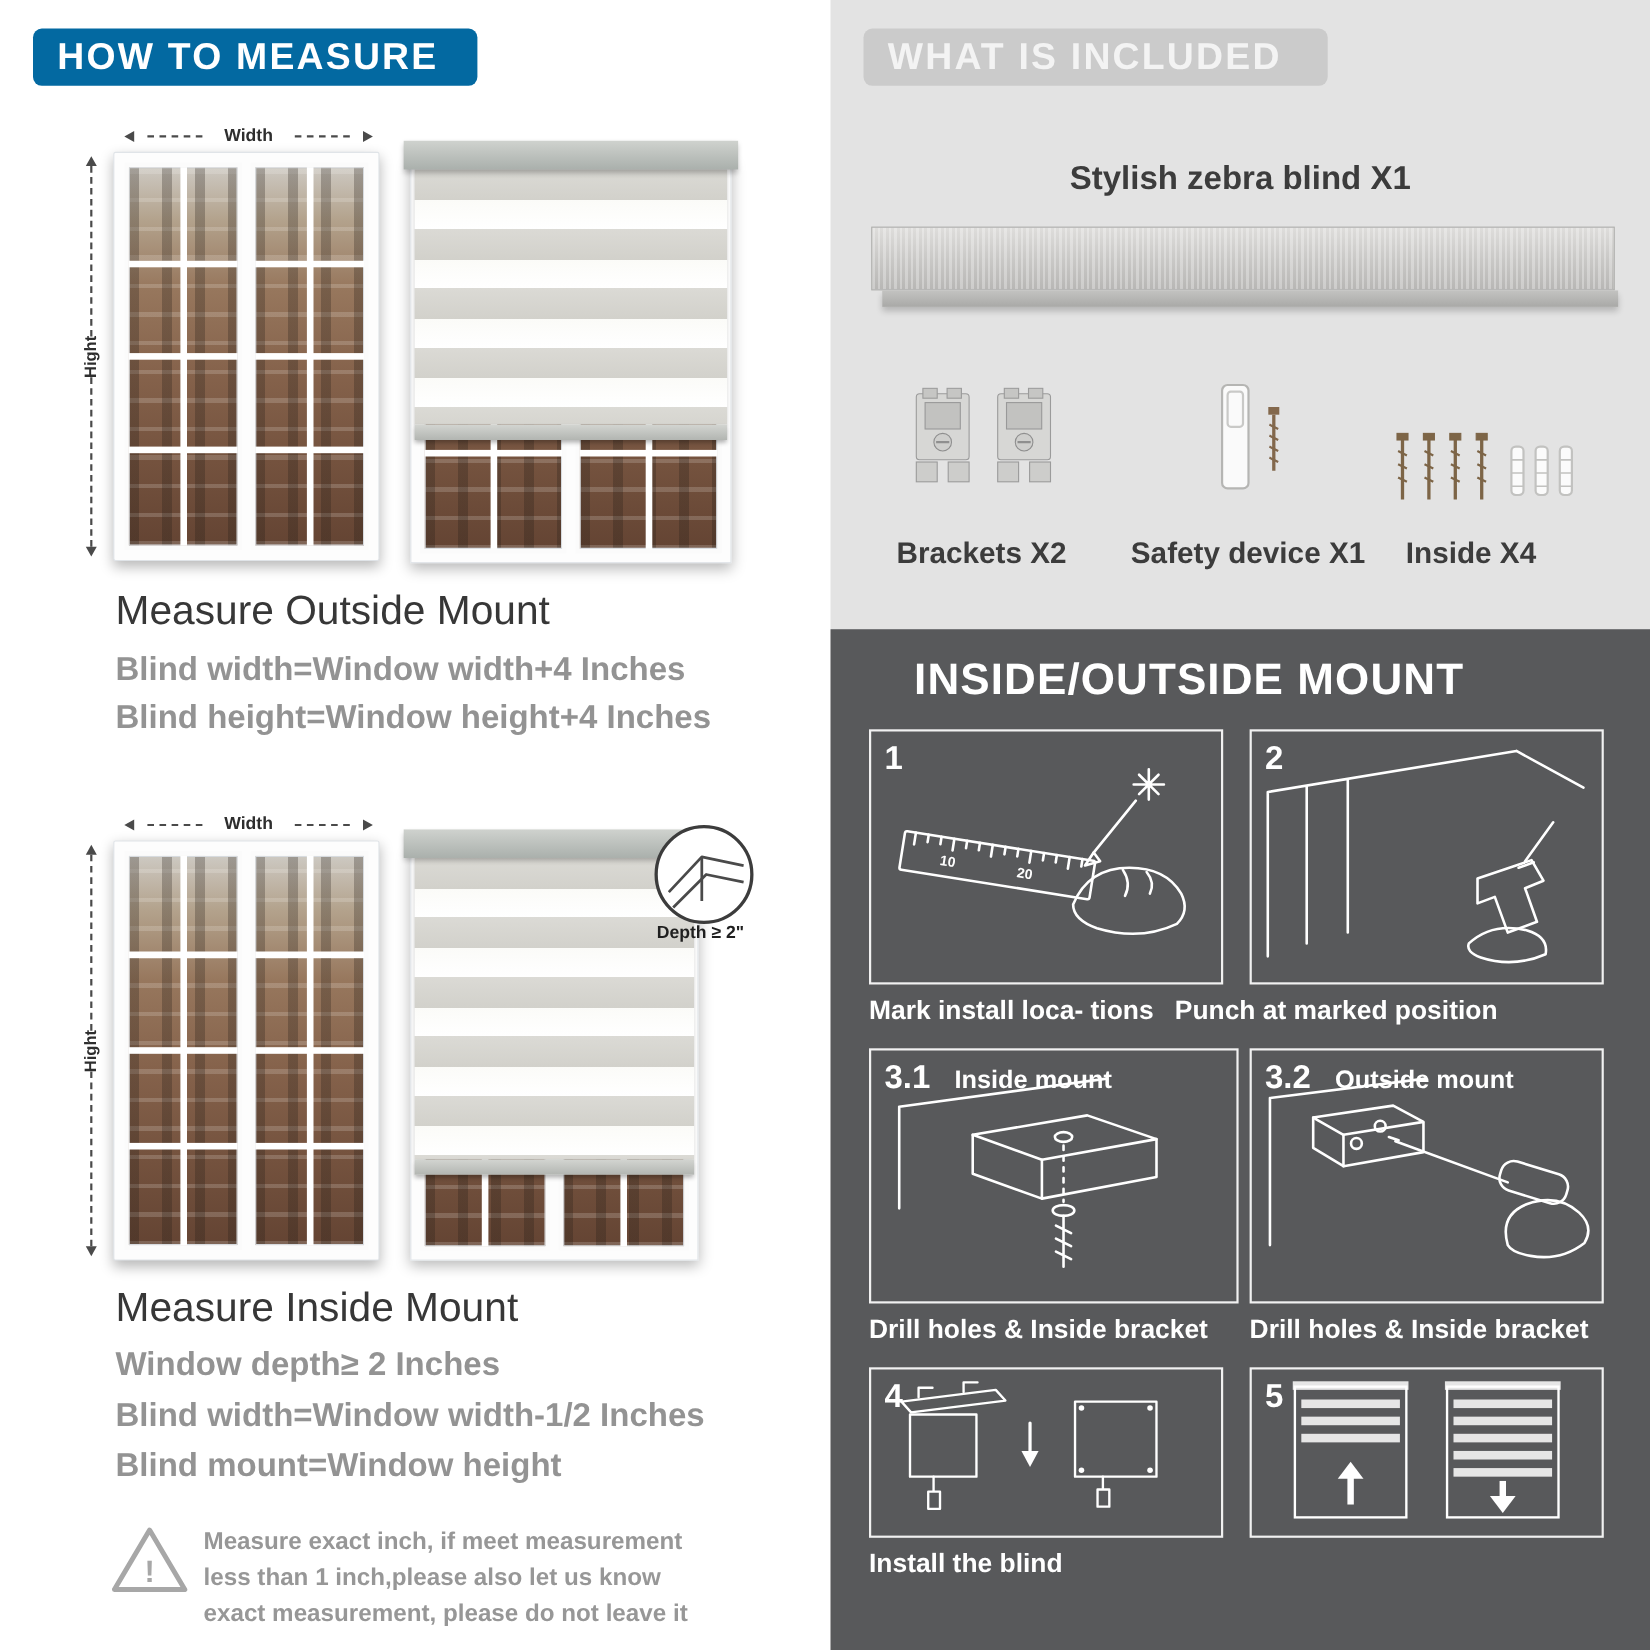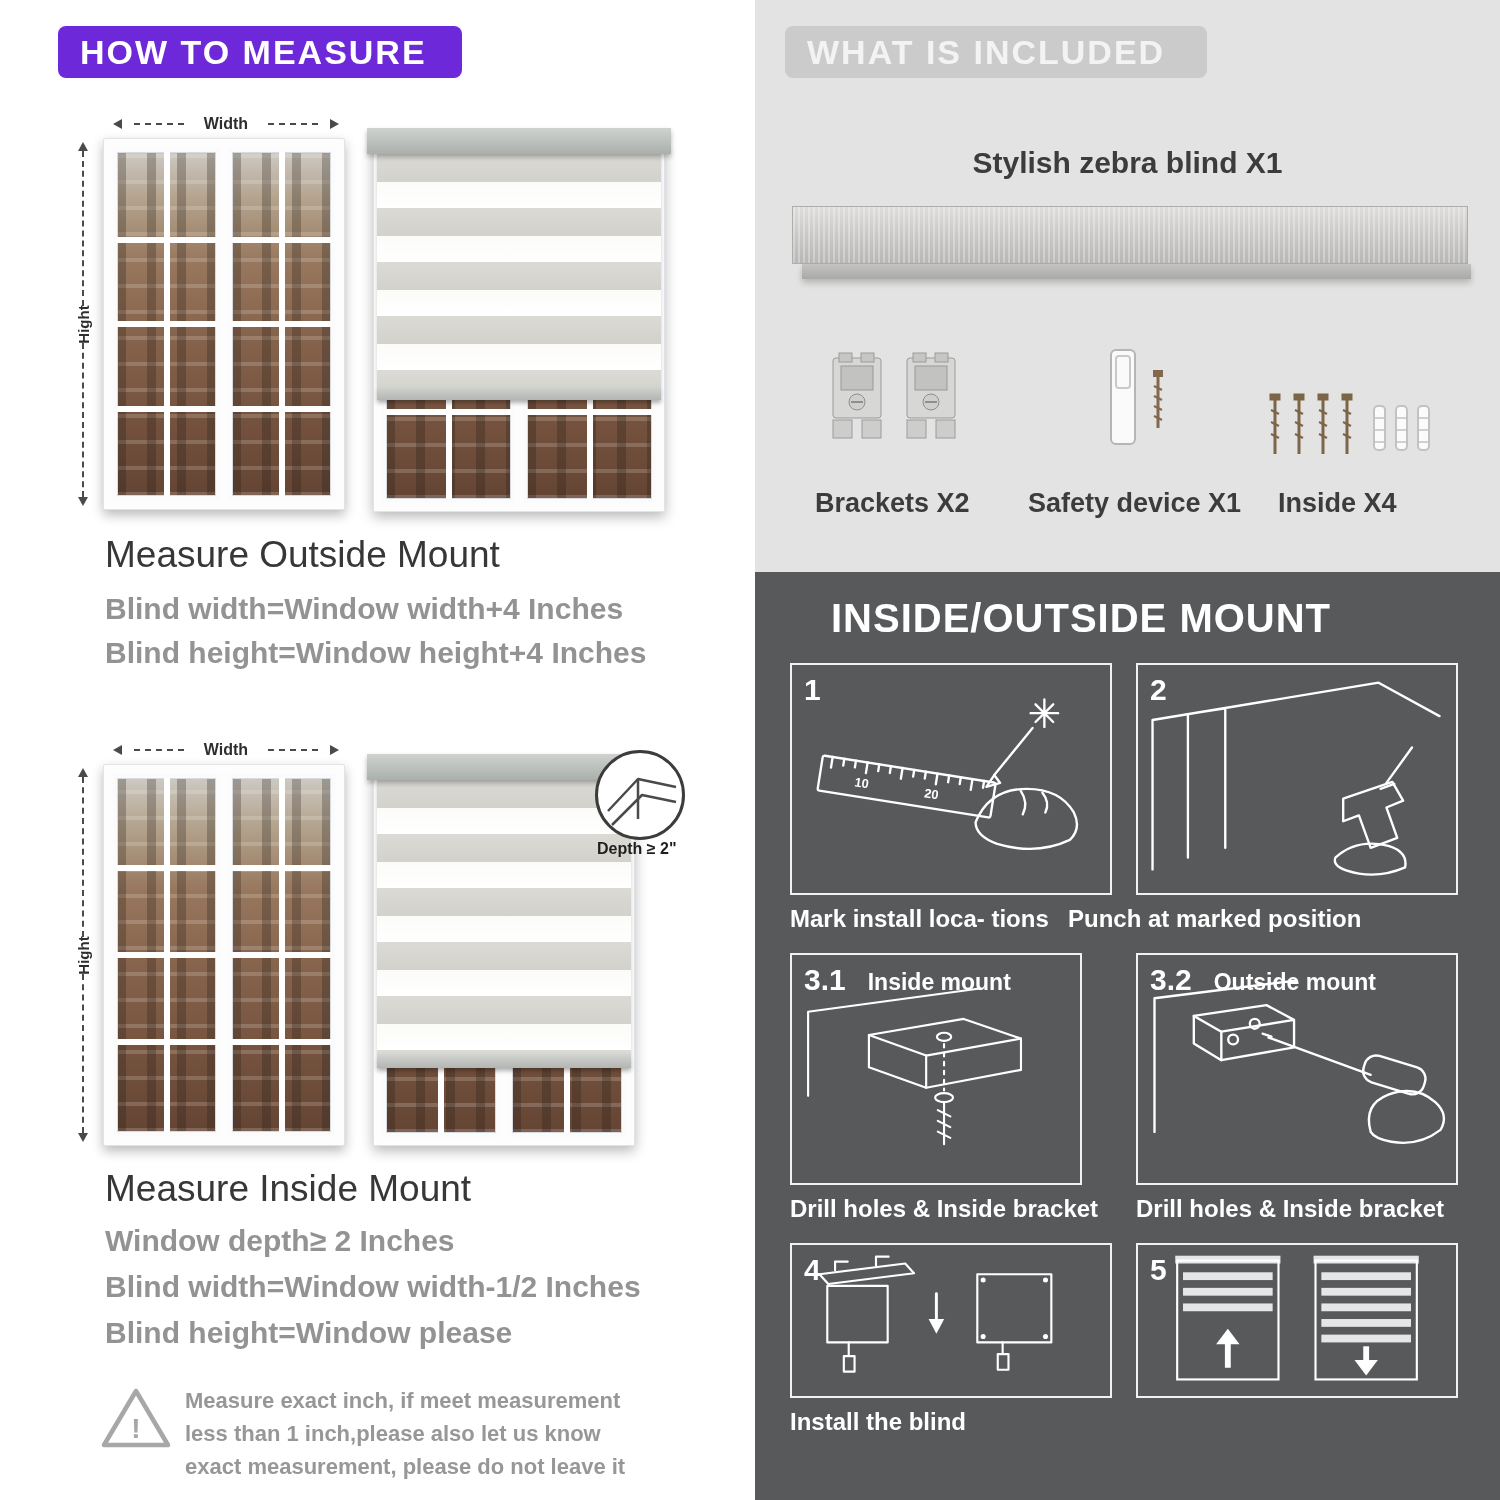--- a/index.html
+++ b/index.html
@@ -8,21 +8,21 @@
     font-family:"Liberation Sans", sans-serif; background:#fff;
   }
   .abs { position:absolute; }
 
   
   .banner {
     display:flex; align-items:center; padding-left:22px;
     border-radius:8px; color:#ffffff; font-weight:bold;
     font-size:34px; letter-spacing:2px;
   }
-  .banner.dark-gray { background:#6d28d9;margin-left:28px; }
+  .banner.dark-gray { background:#0369a1; }
   .banner.light-gray { background:#cbcbcb; color:#f3f3f3; }
   .h-title { font-size:37px; font-weight:normal; color:#373737; }
   .gray-line { font-size:30px; font-weight:bold; color:#939393; }
 
   
   .h-arrow { position:absolute; display:flex; align-items:center; height:16px;gap:12px; }
   .h-arrow .seg { flex:1; height:0; border-top:2px dashed #4a4a4a; }
   .h-arrow .lbl { padding:0 8px; font-size:16px; font-weight:bold; color:#2e2e2e; white-space:nowrap; }
   .cap-l { width:0; height:0; border-top:5px solid transparent; border-bottom:5px solid transparent; border-right:9px solid #4a4a4a; }
   .cap-r { width:0; height:0; border-top:5px solid transparent; border-bottom:5px solid transparent; border-left:9px solid #4a4a4a; }
@@ -189,21 +189,21 @@
           <path d="M40,26 L40,66"></path>
           <path d="M14,72 L44,42 L78,49"></path>
         </g>
       </svg>
     </div>
     <div class="mag-label" style="left:597px;top:840px;">Depth ≥ 2"</div>
 
     <div class="h-title abs" style="left:105px;top:1168px;">Measure Inside Mount</div>
     <div class="gray-line abs" style="left:105px;top:1224px;">Window depth≥ 2 Inches</div>
     <div class="gray-line abs" style="left:105px;top:1270px;">Blind width=Window width-1/2 Inches</div>
-    <div class="gray-line abs" style="left:105px;top:1316px;">Blind height=Window please</div>
+    <div class="gray-line abs" style="left:105px;top:1316px;">Blind mount=Window height</div>
 
     <div class="abs" style="left:100px;top:1384px;">
       <svg width="72" height="68" viewBox="0 0 72 68">
         <path d="M36 7 L68 61 H4 Z" fill="none" stroke="#a7a7a7" stroke-width="4.5" stroke-linejoin="round"></path>
         <text x="36" y="54" text-anchor="middle" font-size="28" font-weight="bold" fill="#a7a7a7">!</text>
       </svg>
     </div>
     <div class="warn-text abs" style="left:185px;top:1384px;width:470px;">Measure exact inch, if meet measurement less than 1 inch,please also let us know exact measurement, please do not leave it</div>
   </div>
 
@@ -318,21 +318,21 @@
       <g stroke="#ffffff" stroke-width="2.4" fill="none" stroke-linecap="round" stroke-linejoin="round">
         <path d="M14,56 L244,18 M244,18 L306,52 M14,56 V208 M50,50 V196 M50,50 L14,56 M88,44 V186 M88,44 L50,50"></path>
         <path d="M208,136 l50,-17 l11,19 -17,7 11,31 -27,10 -12,-33 -16,6 z"></path>
         <path d="M252,120 L278,84 M246,126 l14,-5"></path>
         <path d="M200,196 q22,-20 54,-12 q20,6 17,22 q-30,13 -60,3 q-14,-5 -11,-13 z"></path>
       </g>
     </svg>
   </div>
   <div class="caption" style="left:1068px;top:905px;">Punch at  marked position</div>
 
-  <div class="panel" style="left:790px;top:953px;width:292px;height:232px;">
+  <div class="panel" style="left:790px;top:953px;width:336px;height:232px;">
     <div class="num-row">
       <span class="num">3.1</span>
       <span class="sub">Inside mount</span>
     </div>
     <svg class="ill" viewBox="0 0 322 232">
       <g stroke="#ffffff" stroke-width="2.4" fill="none" stroke-linecap="round" stroke-linejoin="round">
         <path d="M18,52 L210,26 M18,52 V146"></path>
         <path d="M86,78 L192,60 L256,82 L150,101 Z"></path>
         <path d="M86,78 V114 L150,137 V101"></path>
         <path d="M256,82 V117 L150,137"></path>

